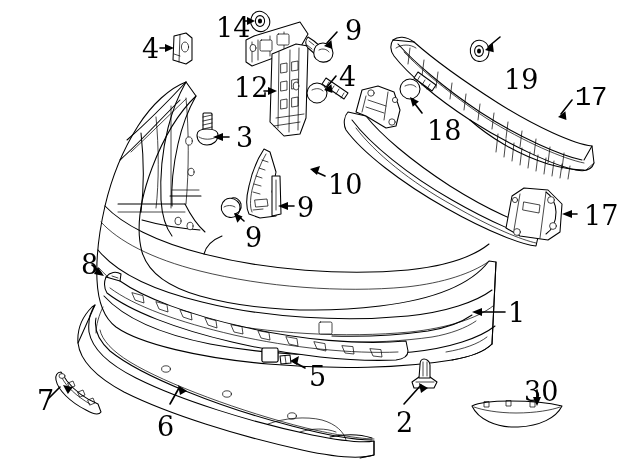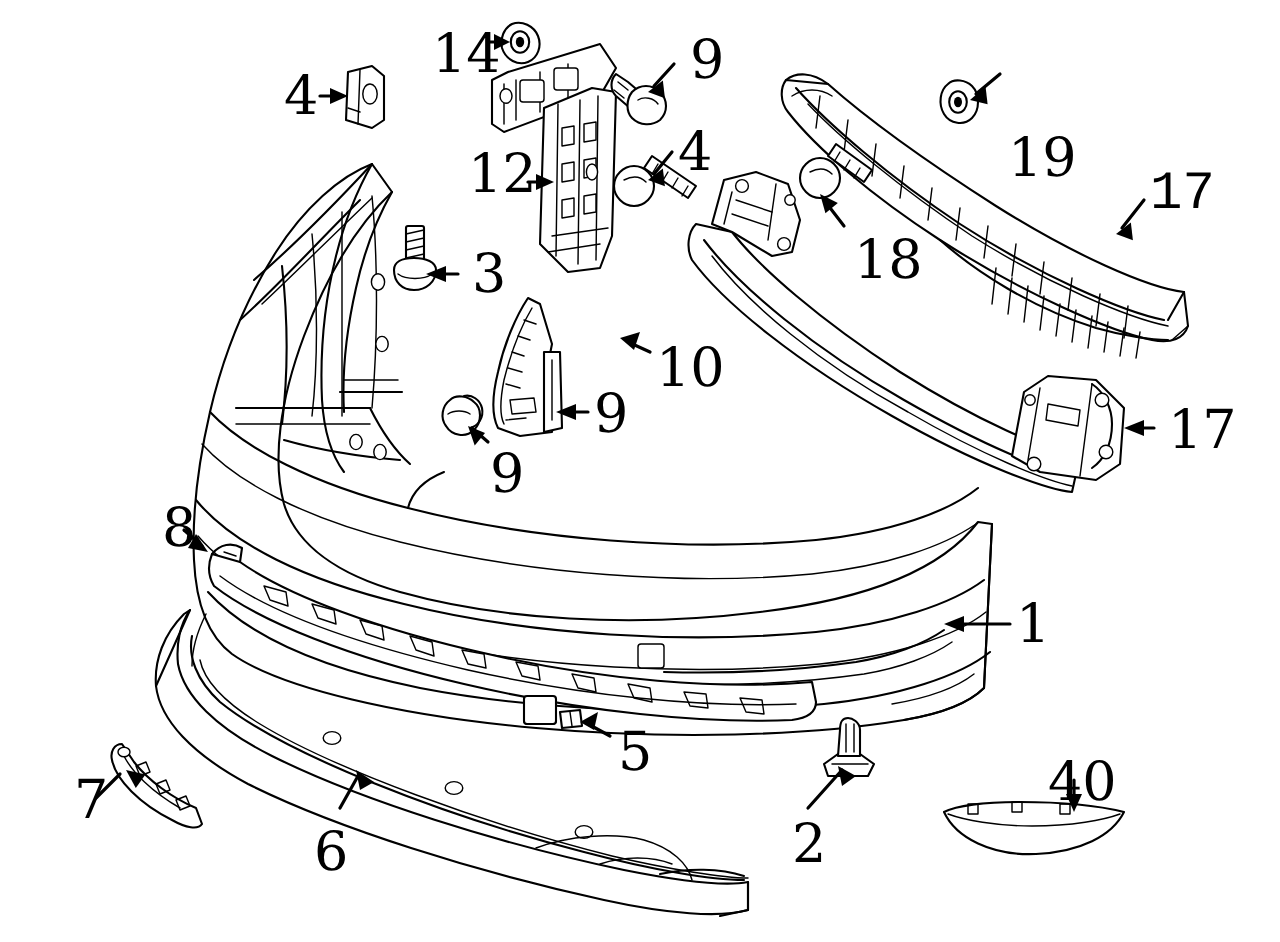--- a/index.html
+++ b/index.html
@@ -444,16 +444,16 @@
       <div class="callout-label" style="left: 328px; top: 171px; text-align: right;">10</div>
       <div class="callout-label" style="left: 245px; top: 224px;">9</div>
       <div class="callout-label" style="left: 234px; top: 74px;">12</div>
       <div class="callout-label" style="left: 345px; top: 17px;">9</div>
       <div class="callout-label" style="left: 216px; top: 14px;">14</div>
       <div class="callout-label" style="left: 584px; top: 202px;">17</div>
       <div class="callout-label" style="left: 339px; top: 63px;">4</div>
       <div class="callout-label" style="left: 575px; top: 85px; font-family: Liberation Mono, monospace;">17</div>
       <div class="callout-label" style="left: 427px; top: 117px;">18</div>
       <div class="callout-label" style="left: 504px; top: 22px; margin-top: 44px;">19</div>
-      <div class="callout-label" style="left: 524px; top: 378px;">40</div>
+      <div class="callout-label" style="left: 524px; top: 378px;">30</div>
     </div>
 
 </div>
 
 </body></html>

